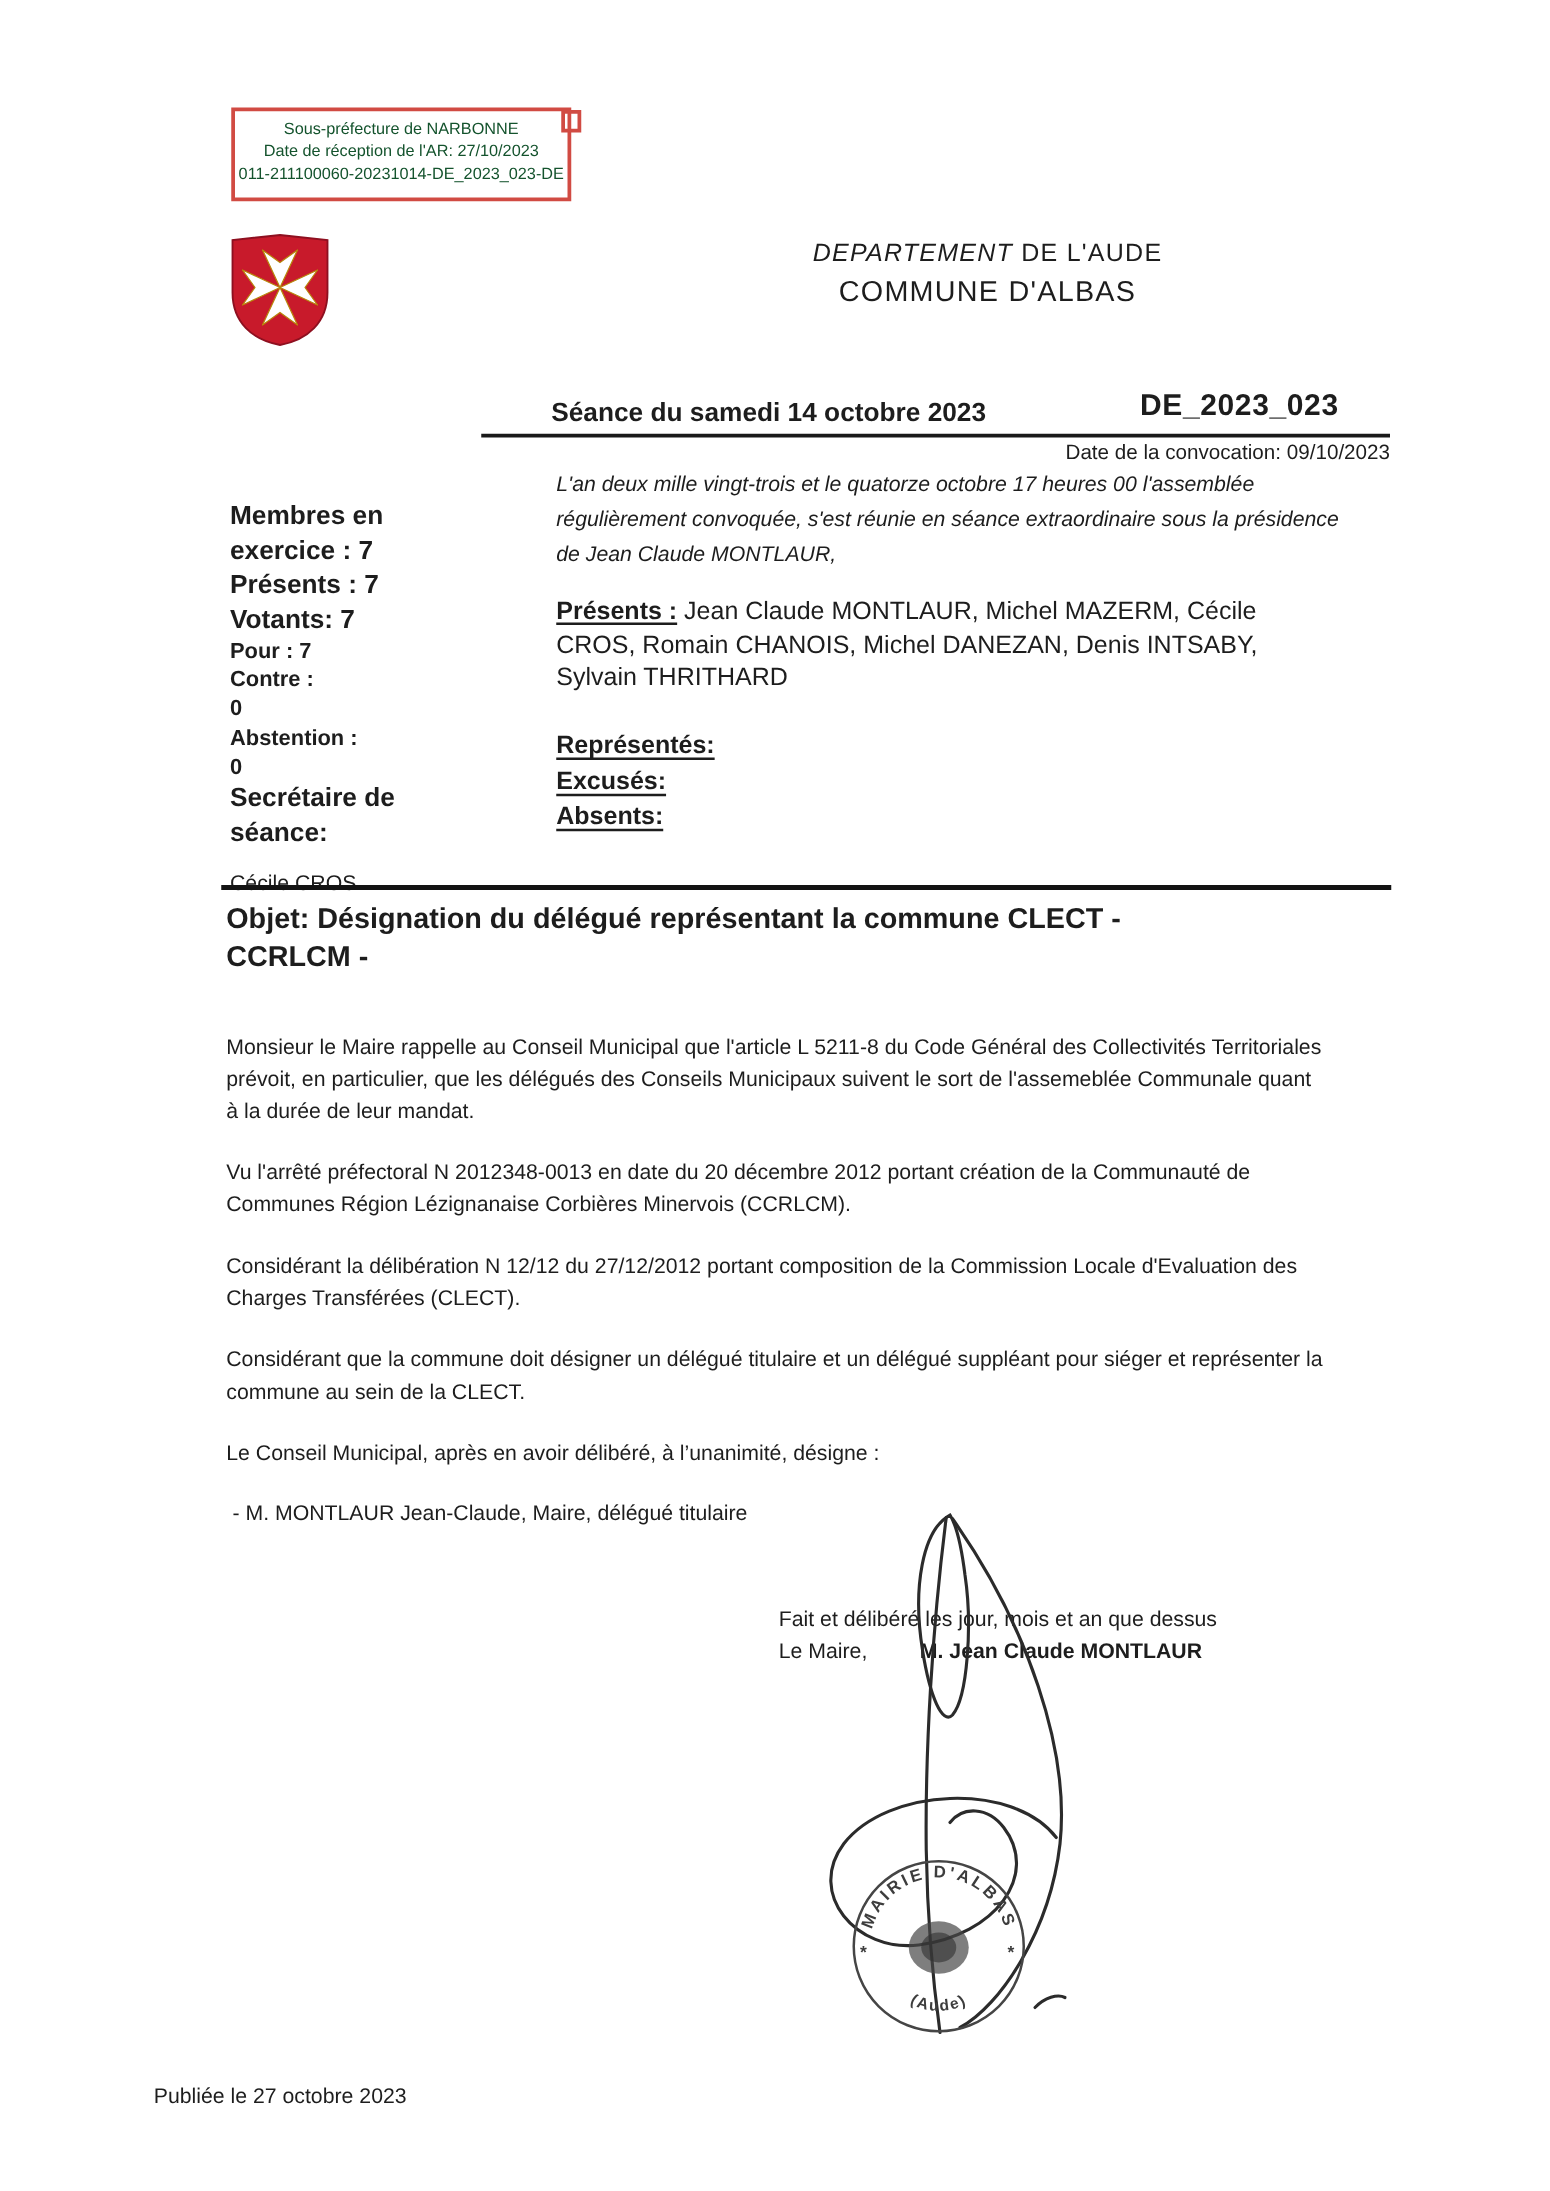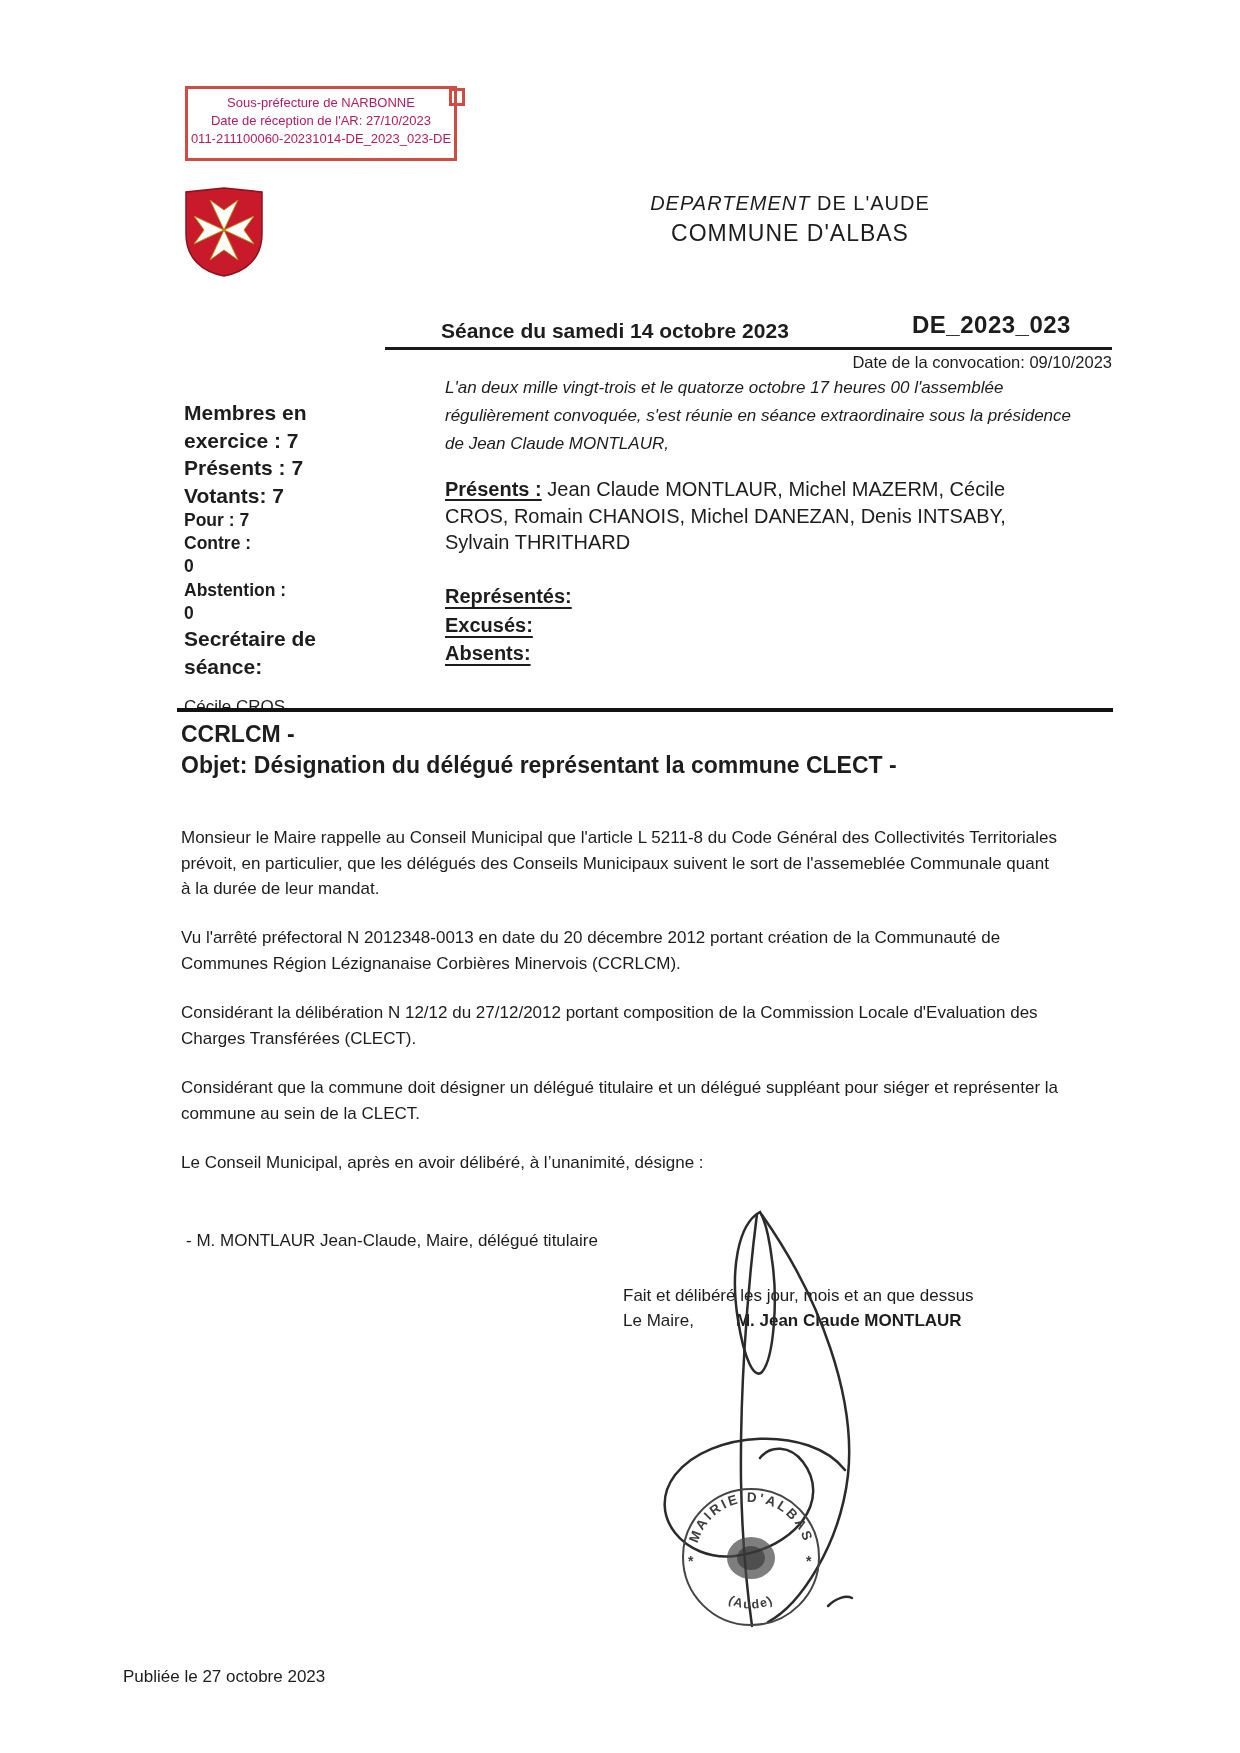--- a/index.html
+++ b/index.html
@@ -16,21 +16,21 @@
 
   
   .stamp-box{
     left:185px;top:86px;width:266px;height:64px;
     border:3px solid #d14b43;
     text-align:center;
     padding-top:5px;
     box-sizing:content-box;
   }
   .stamp-box div{
-    font-size:13px;line-height:18px;color:#be185d;
+    font-size:13px;line-height:18px;color:#14532d;
     white-space:nowrap;
   }
   .stamp-notch{
     left:449px;top:88px;width:10px;height:12px;
     border:3px solid #d14b43;
   }
 
   
   .header-block{left:490px;top:192px;width:600px;text-align:center;}
   .header-l1{font-size:20px;letter-spacing:1px;}
@@ -56,21 +56,21 @@
   .vp-big{font-size:21px;line-height:27.5px;font-weight:700;}
   .vp-small{font-size:17.5px;line-height:23.2px;font-weight:700;}
   .vp-name{font-size:17px;line-height:22px;font-weight:400;margin-top:16px;}
 
   .rule2{left:177px;top:708px;width:936px;height:4px;background:#131313;}
 
   .objet{left:181px;top:719px;width:920px;font-size:23px;font-weight:700;line-height:31px;}
 
   .para{left:181px;width:880px;font-size:17px;line-height:25.5px;}
   .p1{top:825px;} .p2{top:925px;} .p3{top:1000px;} .p4{top:1075px;}
-  .p5{top:1150px;} .p6{top:1198px;left:186px;margin-top:30px;}
+  .p5{top:1150px;} .p6{top:1198px;left:186px;}
 
   .closing-1{left:623px;top:1286px;font-size:17px;}
   .closing-2{left:623px;top:1311px;font-size:17px;}
   .closing-2 .name{font-weight:700;margin-left:42px;}
 
   .footer-note{left:123px;top:1641px;font-size:17px;margin-top:26px;}
 
   .sig-svg{left:600px;top:1190px;}
   .stamp-svg{left:676px;top:1482px;}
 </style>
@@ -127,22 +127,22 @@
 
   <div class="abs presents-para">
     <span class="ul-bold">Présents :</span><span> Jean Claude MONTLAUR, Michel MAZERM, Cécile CROS, Romain CHANOIS, Michel DANEZAN, Denis INTSABY, Sylvain THRITHARD</span>
   </div>
   <div class="abs roll r1">Représentés:</div>
   <div class="abs roll r2">Excusés:</div>
   <div class="abs roll r3">Absents:</div>
 
   <div class="abs rule2"></div>
   <div class="abs objet">
+    <div>Objet: Désignation du délégué représentant la commune CLECT -</div>
     <div>CCRLCM -</div>
-    <div>Objet: Désignation du délégué représentant la commune CLECT -</div>
   </div>
 
   <div class="abs para p1">Monsieur le Maire rappelle au Conseil Municipal que l'article L 5211-8 du Code Général des Collectivités Territoriales prévoit, en particulier, que les délégués des Conseils Municipaux suivent le sort de l'assemeblée Communale quant à la durée de leur mandat.</div>
   <div class="abs para p2">Vu l'arrêté préfectoral N 2012348-0013 en date du 20 décembre 2012 portant création de la Communauté de Communes Région Lézignanaise Corbières Minervois (CCRLCM).</div>
   <div class="abs para p3">Considérant la délibération N 12/12 du 27/12/2012 portant composition de la Commission Locale d'Evaluation des Charges Transférées (CLECT).</div>
   <div class="abs para p5">Le Conseil Municipal, après en avoir délibéré, à l’unanimité, désigne :</div>
   <div class="abs para p4">Considérant que la commune doit désigner un délégué titulaire et un délégué suppléant pour siéger et représenter la commune au sein de la CLECT.</div>
   <div class="abs para p6">- M. MONTLAUR Jean-Claude, Maire, délégué titulaire</div>
 
   <div class="abs closing-1">Fait et délibéré les jour, mois et an que dessus</div>

